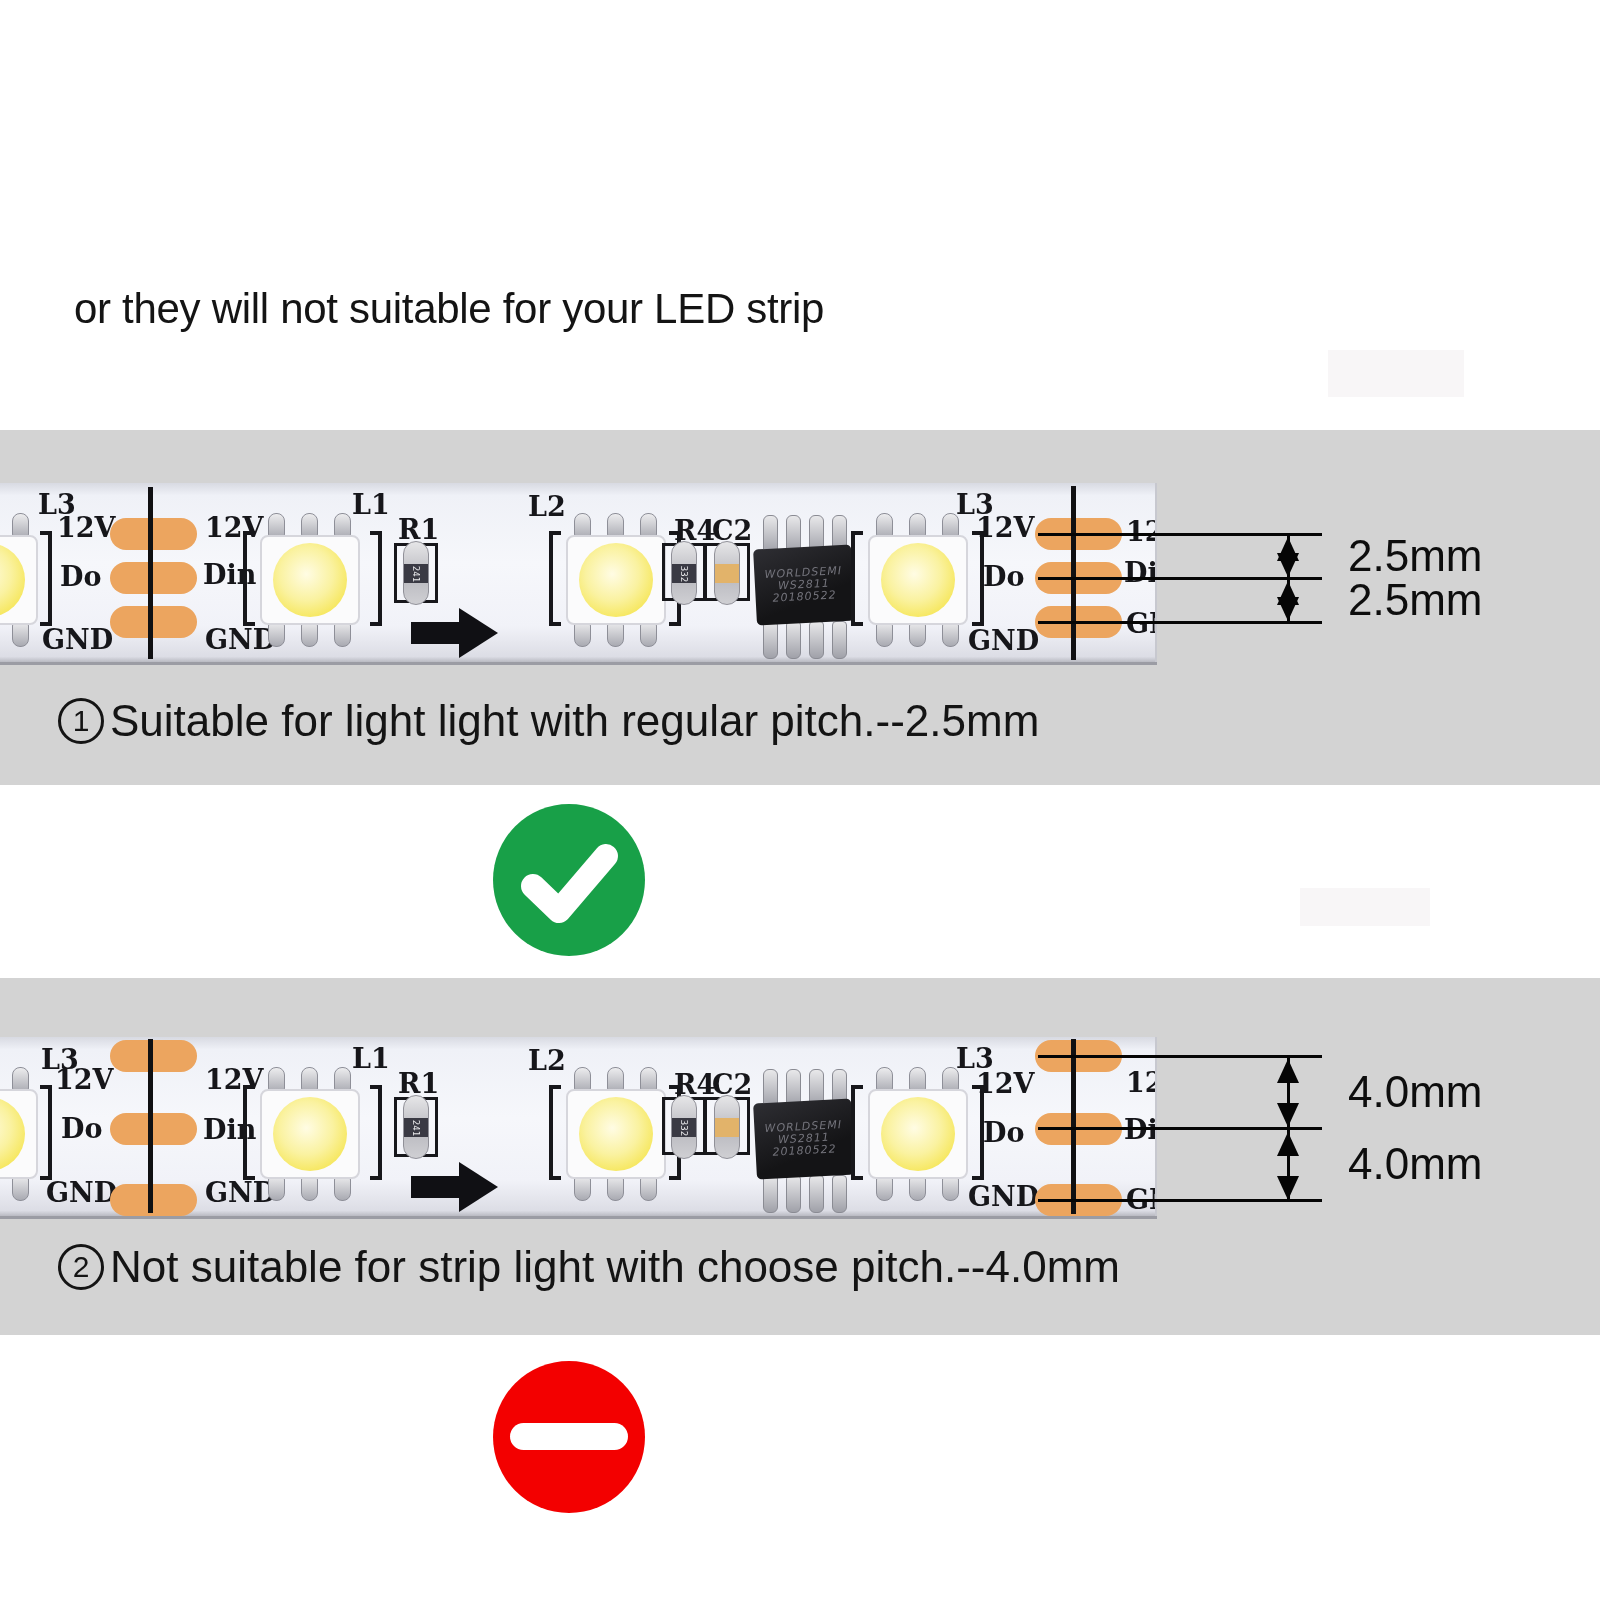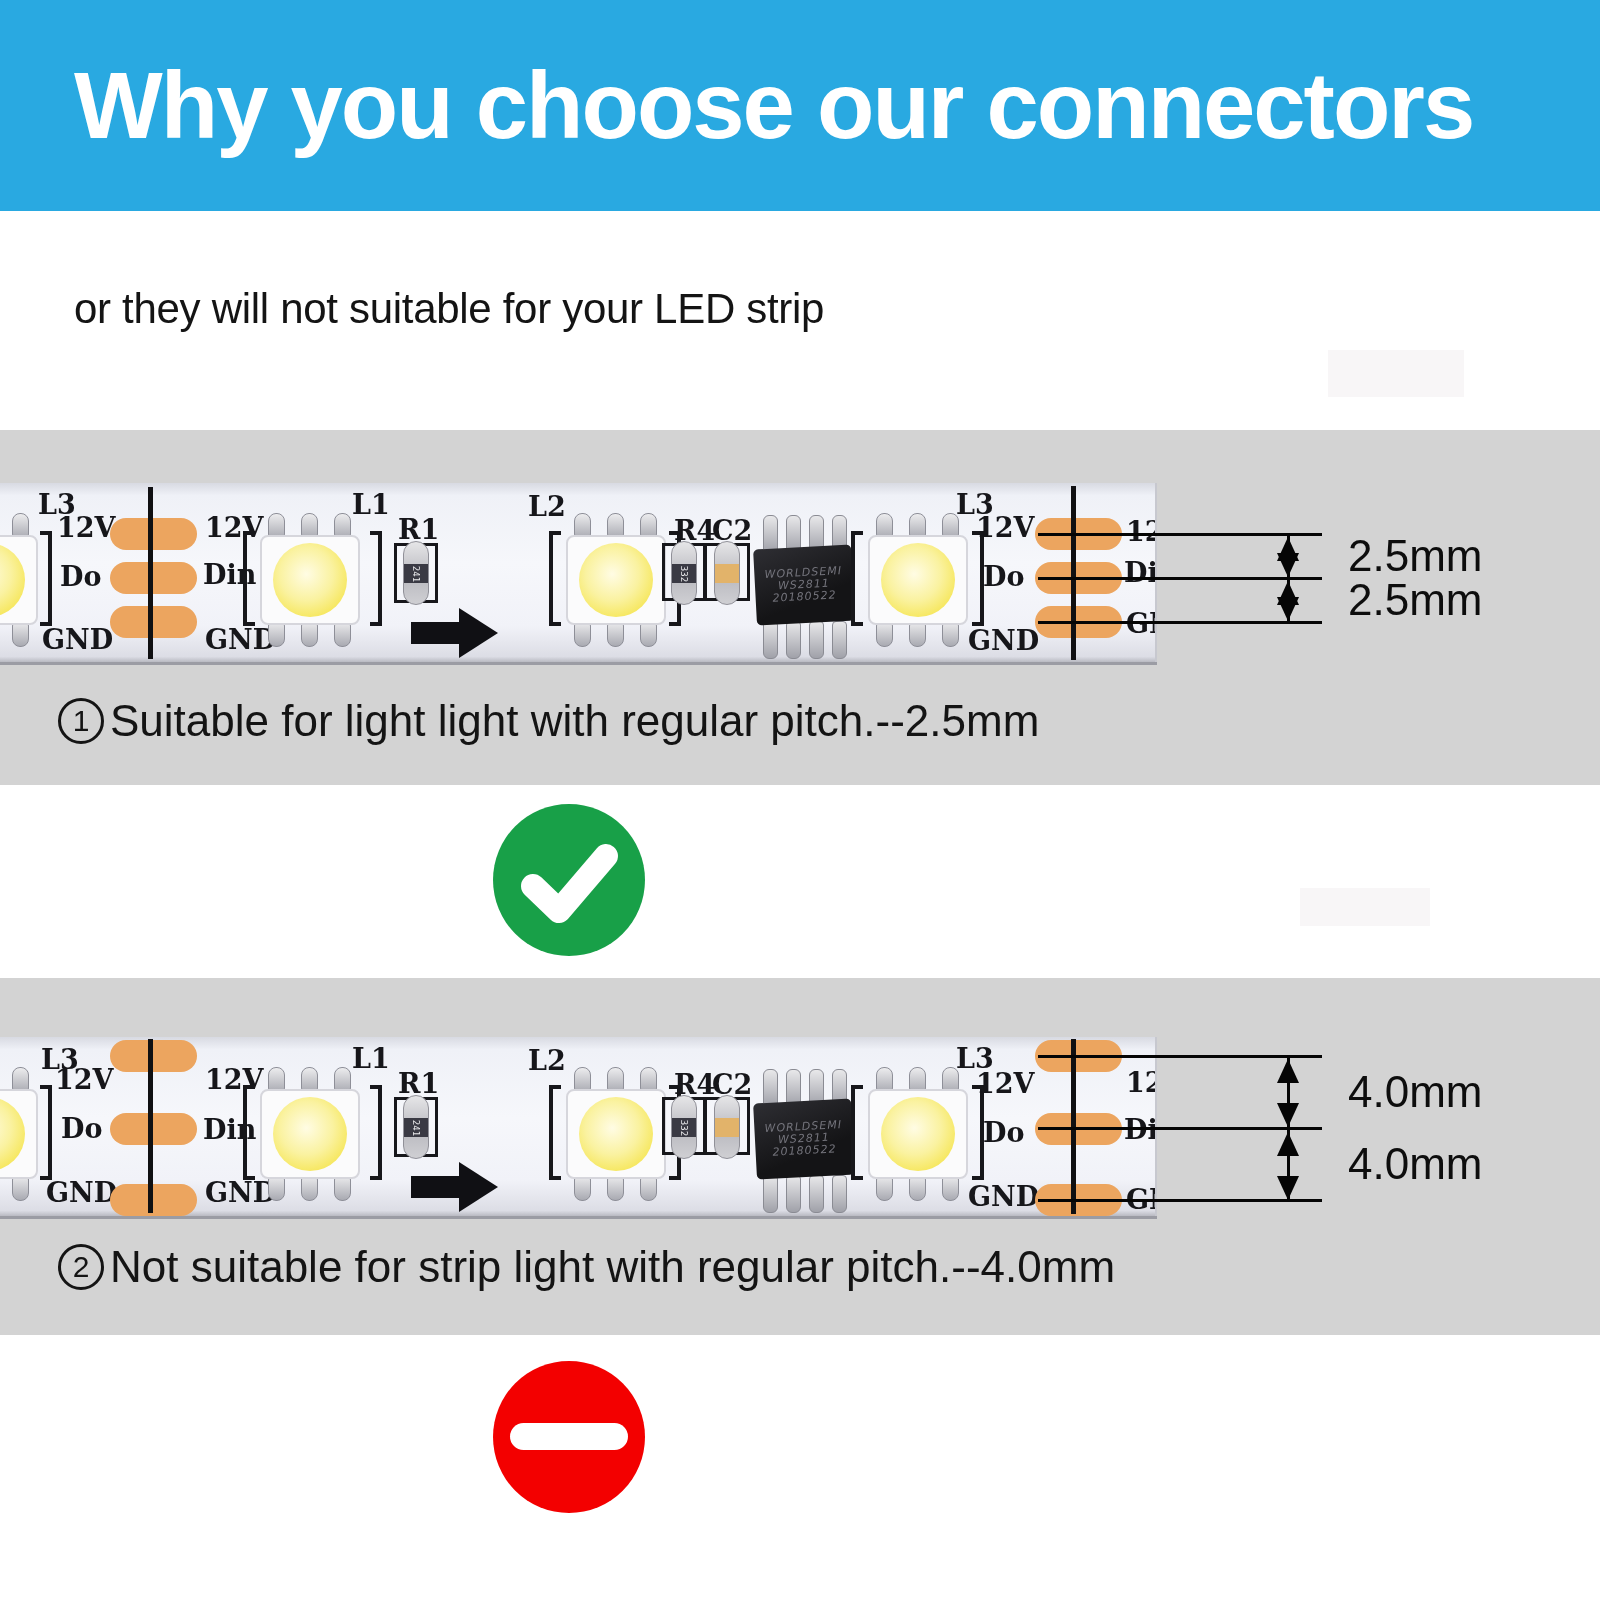--- a/index.html
+++ b/index.html
@@ -69,23 +69,20 @@
   .badge{position:absolute;left:493px;width:152px;height:152px;border-radius:50%;}
   .badge.ok{background:#18a048;}
   .badge.stop{background:#f30000;}
   .stopbar{position:absolute;left:17px;top:62px;width:118px;height:27px;border-radius:14px;background:#ffffff;}
 </style>
 </head>
 <body>
 
 <div id="canvas">
 
-  <div class="header">
-    <h1 class="title">Why you choose our connectors</h1>
-  </div>
 
   <div class="intro">
     <br>
     <span>or they will not suitable for your LED strip</span>
   </div>
 
   <div class="patch" style="left:1328px;top:350px;width:136px;height:47px;"></div>
   <div class="patch" style="left:1300px;top:888px;width:130px;height:38px;"></div>
 
   <div class="band" style="top:430px;height:355px;"></div>
@@ -354,20 +351,20 @@
   <div class="vdim" style="top:1057px;height:144px;"></div>
   <div class="tri up" style="top:1059px;"></div>
   <div class="tri dn" style="top:1103px;"></div>
   <div class="tri up" style="top:1132px;"></div>
   <div class="tri dn" style="top:1176px;"></div>
   <div class="dim" style="top:1067px;">4.0mm</div>
   <div class="dim" style="top:1139px;">4.0mm</div>
 
   <div class="capt" style="top:1242px;">
     <span class="cnum">2</span>
-    <span>Not suitable for strip light with regular pitch.--4.0mm</span>
+    <span>Not suitable for strip light with choose pitch.--4.0mm</span>
   </div>
 
   <div class="badge stop" style="top:1361px;">
     <div class="stopbar"></div>
   </div>
 
 </div>
 
 </body></html>

